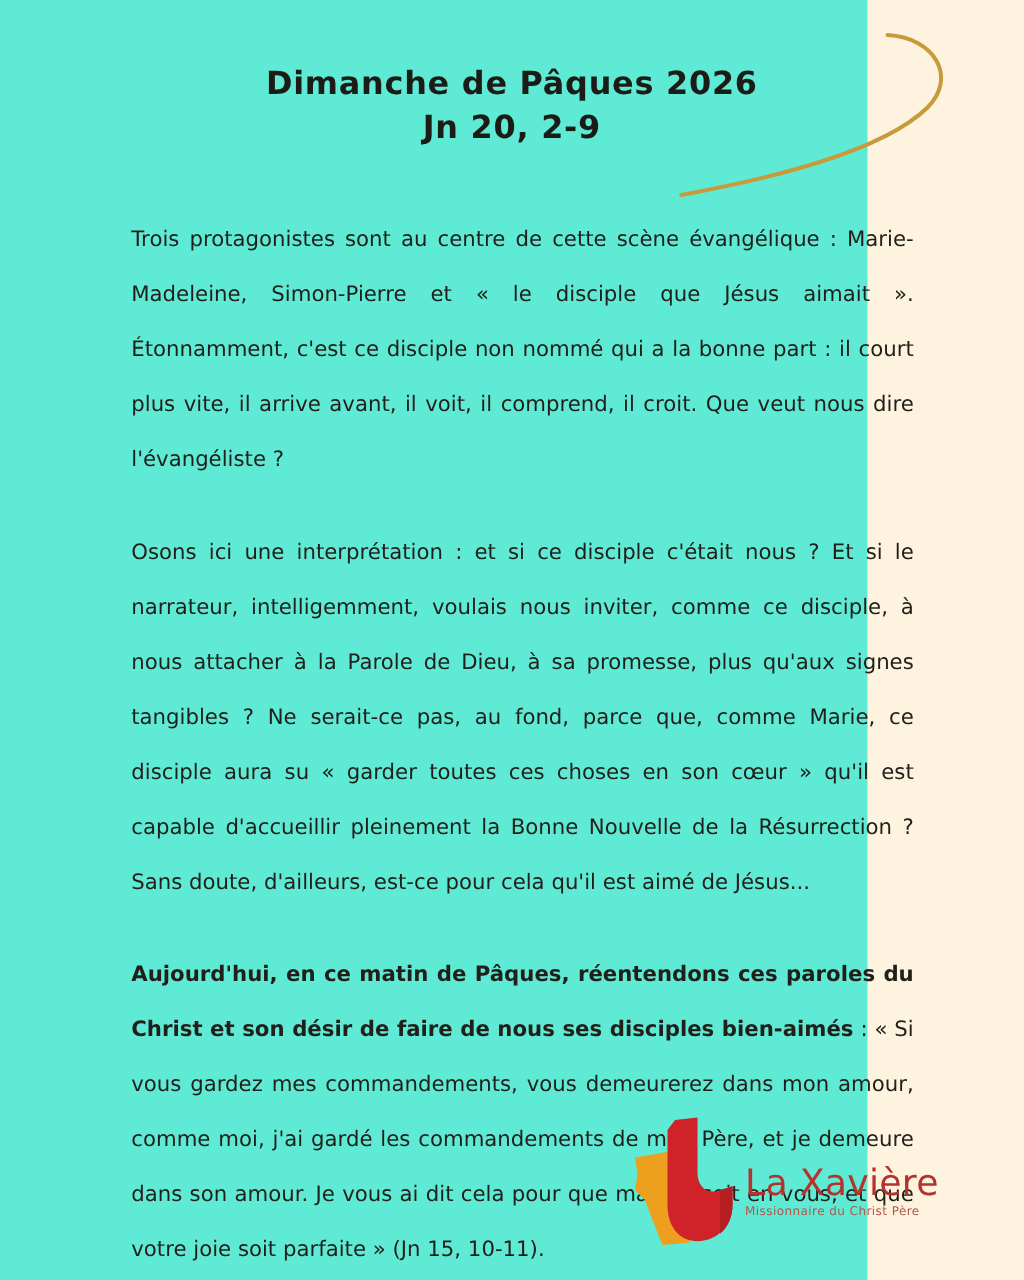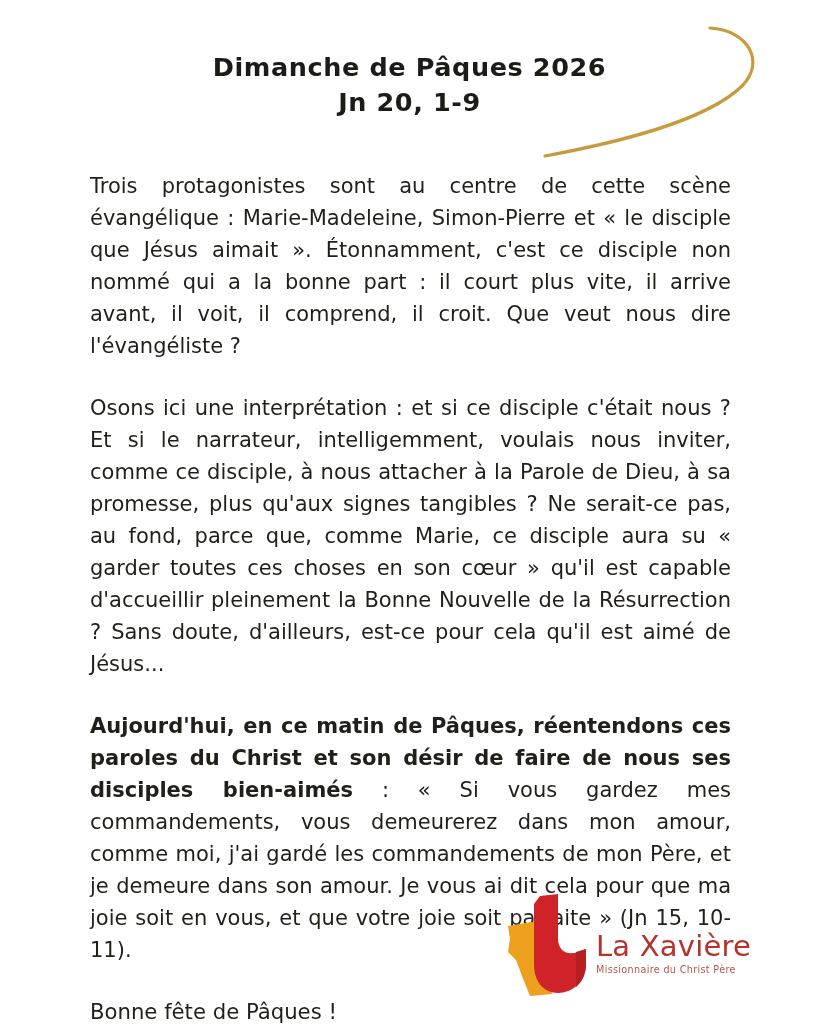--- a/index.html
+++ b/index.html
@@ -11,23 +11,23 @@
     width: 819px;
     height: 1024px;
     background: #fdf3de;
     font-family: "DejaVu Sans", "Liberation Sans", sans-serif;
     overflow: hidden;
     position: relative;
   }
 
   .page {
     position: relative;
-    width: 819px;
+    width: 694px;
     height: 1024px;
-    background: #ffffff;
+    background: #5eead4;
   }
 
   
   .swoosh {
     position: absolute;
     left: 520px;
     top: 10px;
     width: 299px;
     height: 170px;
     pointer-events: none;
@@ -60,26 +60,26 @@
   }
 
   
   .body-text {
     position: absolute;
     left: 90px;
     top: 170px;
     width: 641px;
   }
   .para {
-    font-size: 21px;
-    line-height: 32px;
+    font-size: 17px;
+    line-height: 44px;
     color: #211f1a;
     text-align: justify;
     text-justify: inter-word;
-    margin: 0 0 30px 0;
+    margin: 0 0 30px 15px;
     hyphens: none;
   }
   .para:last-child { margin-bottom: 0; }
   .para b, .para strong {
     font-weight: bold;
   }
   .para-closing {
     font-size: 21.2px;
     line-height: 32px;
     color: #211f1a;
@@ -128,21 +128,21 @@
 <body>
 
 <div class="page">
 
   <svg class="swoosh" viewBox="0 0 299 170" aria-hidden="true">
     <path id="swooshPath" d="M 25 146 C 95 133, 185 112, 222 76 C 246 52, 228 20, 190 18" fill="none" stroke="#c79a3c" stroke-width="3.2" stroke-linecap="round"></path>
   </svg>
 
   <div class="title-block">
     <div class="title-line1">Dimanche de Pâques 2026</div>
-    <div class="title-line2">Jn 20, 1-9</div>
+    <div class="title-line2">Jn 20, 2-9</div>
   </div>
 
   <div class="body-text">
 
     <p class="para">Trois protagonistes sont au centre de cette scène évangélique : Marie-Madeleine, Simon-Pierre et « le disciple que Jésus aimait ». Étonnamment, c'est ce disciple non nommé qui a la bonne part : il court plus vite, il arrive avant, il voit, il comprend, il croit. Que veut nous dire l'évangéliste ?</p>
 
     <p class="para"> Osons ici une interprétation : et si ce disciple c'était nous ? Et si le narrateur, intelligemment, voulais nous inviter, comme ce disciple, à nous attacher à la Parole de Dieu, à sa promesse, plus qu'aux signes tangibles ? Ne serait-ce pas, au fond, parce que, comme Marie, ce disciple aura su « garder toutes ces choses en son cœur » qu'il est capable d'accueillir pleinement la Bonne Nouvelle de la Résurrection ? Sans doute, d'ailleurs, est-ce pour cela qu'il est aimé de Jésus...</p>
 
     <p class="para"><strong>Aujourd'hui, en ce matin de Pâques, réentendons ces paroles du Christ et son désir de faire de nous ses disciples bien-aimés</strong><span> : « Si vous gardez mes commandements, vous demeurerez dans mon amour, comme moi, j'ai gardé les commandements de mon Père, et je demeure dans son amour. Je vous ai dit cela pour que ma joie soit en vous, et que votre joie soit parfaite » (Jn 15, 10-11).</span></p>
 

